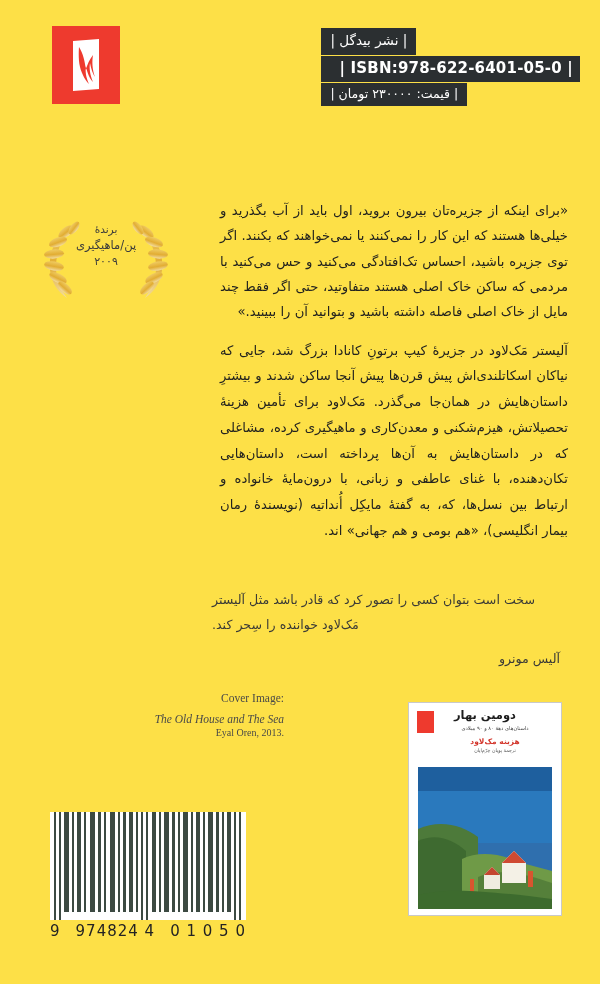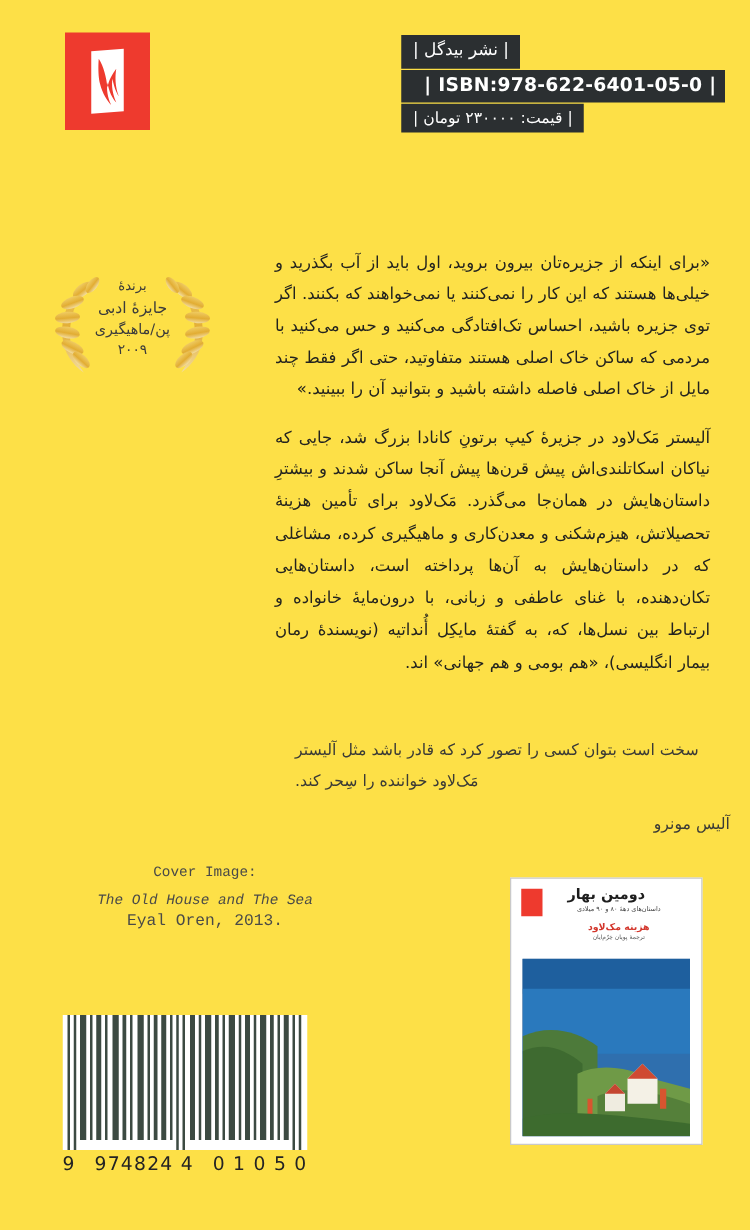--- a/index.html
+++ b/index.html
@@ -93,41 +93,41 @@
   .quote-para{
     font-size:13.2px;line-height:1.92;
     margin-bottom:13px !important;
   }
   .bio-para{
     font-size:13.2px;line-height:1.95;
   }
 
   
   .munro{
-    position:absolute;right:16px;top:588px;width:348px;
+    position:absolute;right:40px;top:588px;width:348px;
     direction:rtl;color:#3a3a36;
   }
   .munro-text{
     font-size:12.6px;line-height:1.95;text-align:left;
     margin:0;
   }
   .munro-attr{
     font-size:12.6px;margin-top:14px;text-align:right;
     display:block;
   }
 
   
   .credit{
     position:absolute;left:44px;top:692px;width:240px;
-    direction:ltr;text-align:center;color:#4a4a48;
-    font-family:Liberation Mono, monospace;
+    direction:ltr;text-align:right;color:#4a4a48;
+    font-family:Liberation Serif, serif;
   }
   .credit .c-lab{font-size:11.5px;margin-bottom:9px;}
   .credit .c-title{font-size:11.5px;font-style:italic;}
-  .credit .c-auth{font-size:13px;margin-top:2px;}
+  .credit .c-auth{font-size:10px;margin-top:2px;}
 
   
   .mini{
     position:absolute;left:408px;top:702px;width:152px;height:212px;
     background:#ffffff;
     border:1px solid #c9c9c9;
     overflow:hidden;
   }
   .mini-head{
     position:relative;height:62px;padding:7px 9px 0 9px;
@@ -225,21 +225,20 @@
             <ellipse cx="122" cy="38" rx="10" ry="4.6" transform="rotate(5 122 38)"></ellipse>
             <ellipse cx="122" cy="50" rx="10" ry="4.6" transform="rotate(-10 122 50)"></ellipse>
             <ellipse cx="118" cy="62" rx="9.5" ry="4.5" transform="rotate(-26 118 62)"></ellipse>
             <ellipse cx="111" cy="72" rx="8.5" ry="4.2" transform="rotate(-42 111 72)"></ellipse>
             <ellipse cx="102" cy="12" rx="7.5" ry="3.8" transform="rotate(52 102 12)"></ellipse>
           </g>
         </g>
       </svg>
       <div class="wreath-text">
         <div class="w1">برندهٔ</div>
-        <div class="w2">جایزهٔ ادبی</div>
         <div class="w3">پن/ماهیگیری</div>
         <div class="w4">۲۰۰۹</div>
       </div>
     </div>
   </div>
 
   <div class="blurb">
     <p class="quote-para">«برای اینکه از جزیره‌تان بیرون بروید، اول باید از آب بگذرید و خیلی‌ها هستند که این کار را نمی‌کنند یا نمی‌خواهند که بکنند. اگر توی جزیره باشید، احساس تک‌افتادگی می‌کنید و حس می‌کنید با مردمی که ساکن خاک اصلی هستند متفاوتید، حتی اگر فقط چند مایل از خاک اصلی فاصله داشته باشید و بتوانید آن را ببینید.»</p>
     <p class="bio-para">آلیستر مَک‌لاود در جزیرهٔ کیپ برتونِ کانادا بزرگ شد، جایی که نیاکان اسکاتلندی‌اش پیش قرن‌ها پیش آنجا ساکن شدند و بیشترِ داستان‌هایش در همان‌جا می‌گذرد. مَک‌لاود برای تأمین هزینهٔ تحصیلاتش، هیزم‌شکنی و معدن‌کاری و ماهیگیری کرده، مشاغلی که در داستان‌هایش به آن‌ها پرداخته است، داستان‌هایی تکان‌دهنده، با غنای عاطفی و زبانی، با درون‌مایهٔ خانواده و ارتباط بین نسل‌ها، که، به گفتهٔ مایکِل أُنداتیه (نویسندهٔ رمان بیمار انگلیسی)، «هم بومی و هم جهانی» اند.</p>
   </div>

